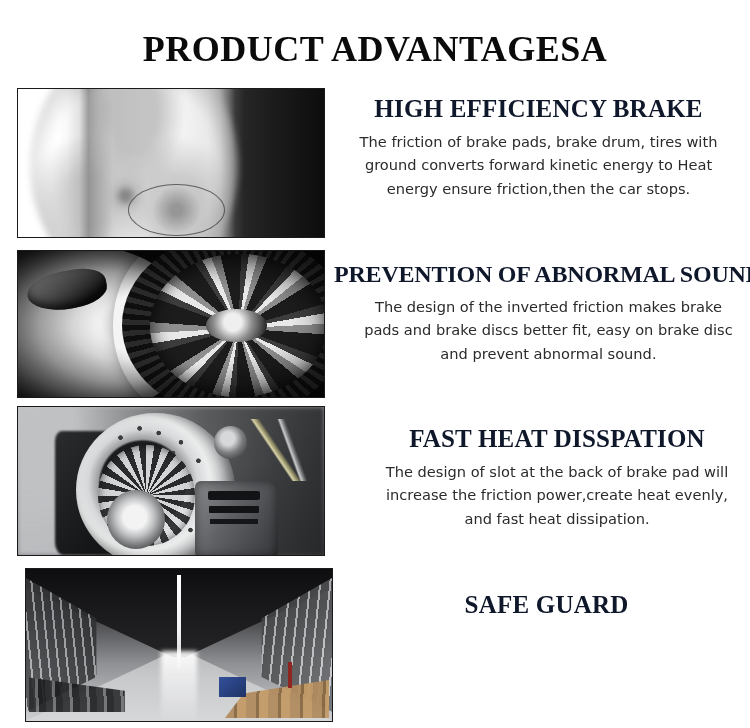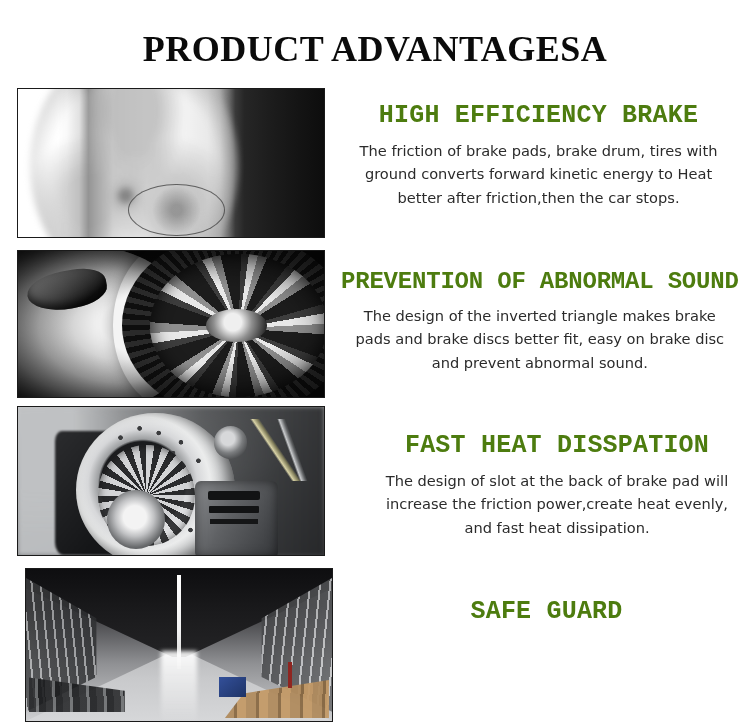--- a/index.html
+++ b/index.html
@@ -394,27 +394,27 @@
   }
 
   
   .feature-text {
     flex: 1 1 auto;
     padding: 0 6px 0 8px;
     text-align: center;
     box-sizing: border-box;
   }
   .feature-heading {
-    font-family: Liberation Mono, monospace;
+    font-family: Liberation Serif, serif;
     font-weight: bold;
     font-size: 25px;
-    color: #4d7c0f;
+    color: #0f172a;
     letter-spacing: 0.2px;
     line-height: 1.15;
-    margin: 8px;
+    margin: 1px;
     white-space: nowrap;
   }
   #row-1 .feature-heading { font-size: 24px; letter-spacing: -0.2px; }
   #row-3 .feature-heading { font-size: 25px; }
   .feature-body {
     font-family: "DejaVu Sans", sans-serif;
     font-size: 14.6px;
     color: #2b2b2b;
     line-height: 1.62;
     margin: 6px auto 0;
@@ -429,39 +429,39 @@
 <body>
 
 <h1 class="page-title">PRODUCT ADVANTAGESA</h1>
 
 <div class="feature-row" id="row-0">
   <div class="photo-frame">
     <div class="photo ph-wheelblur"></div>
   </div>
   <div class="feature-text">
     <div class="feature-heading">HIGH EFFICIENCY BRAKE</div>
-    <p class="feature-body">The friction of brake pads, brake drum, tires with ground converts forward kinetic energy to Heat better after friction,then the car stops.</p>
+    <p class="feature-body">The friction of brake pads, brake drum, tires with ground converts forward kinetic energy to Heat energy ensure friction,then the car stops.</p>
   </div>
 </div>
 
 <div class="feature-row" id="row-1">
   <div class="photo-frame">
     <div class="photo ph-carwheel">
       <div class="body-panel"></div>
       <div class="mirror"></div>
       <div class="arch"></div>
       <div class="tyre"></div>
       <div class="rim"></div>
       <div class="hub"></div>
       <div class="vig"></div>
     </div>
   </div>
   <div class="feature-text">
     <div class="feature-heading">PREVENTION OF ABNORMAL SOUND</div>
-    <p class="feature-body">The design of the inverted triangle makes brake pads and brake discs better fit, easy on brake disc and prevent abnormal sound.</p>
+    <p class="feature-body">The design of the inverted friction makes brake pads and brake discs better fit, easy on brake disc and prevent abnormal sound.</p>
   </div>
 </div>
 
 <div class="feature-row" id="row-2">
   <div class="photo-frame">
     <div class="photo ph-brakedisc">
       <div class="bg-blur"></div>
       <div class="dark-block"></div>
       <div class="rotor"></div>
       <div class="holes"></div>

